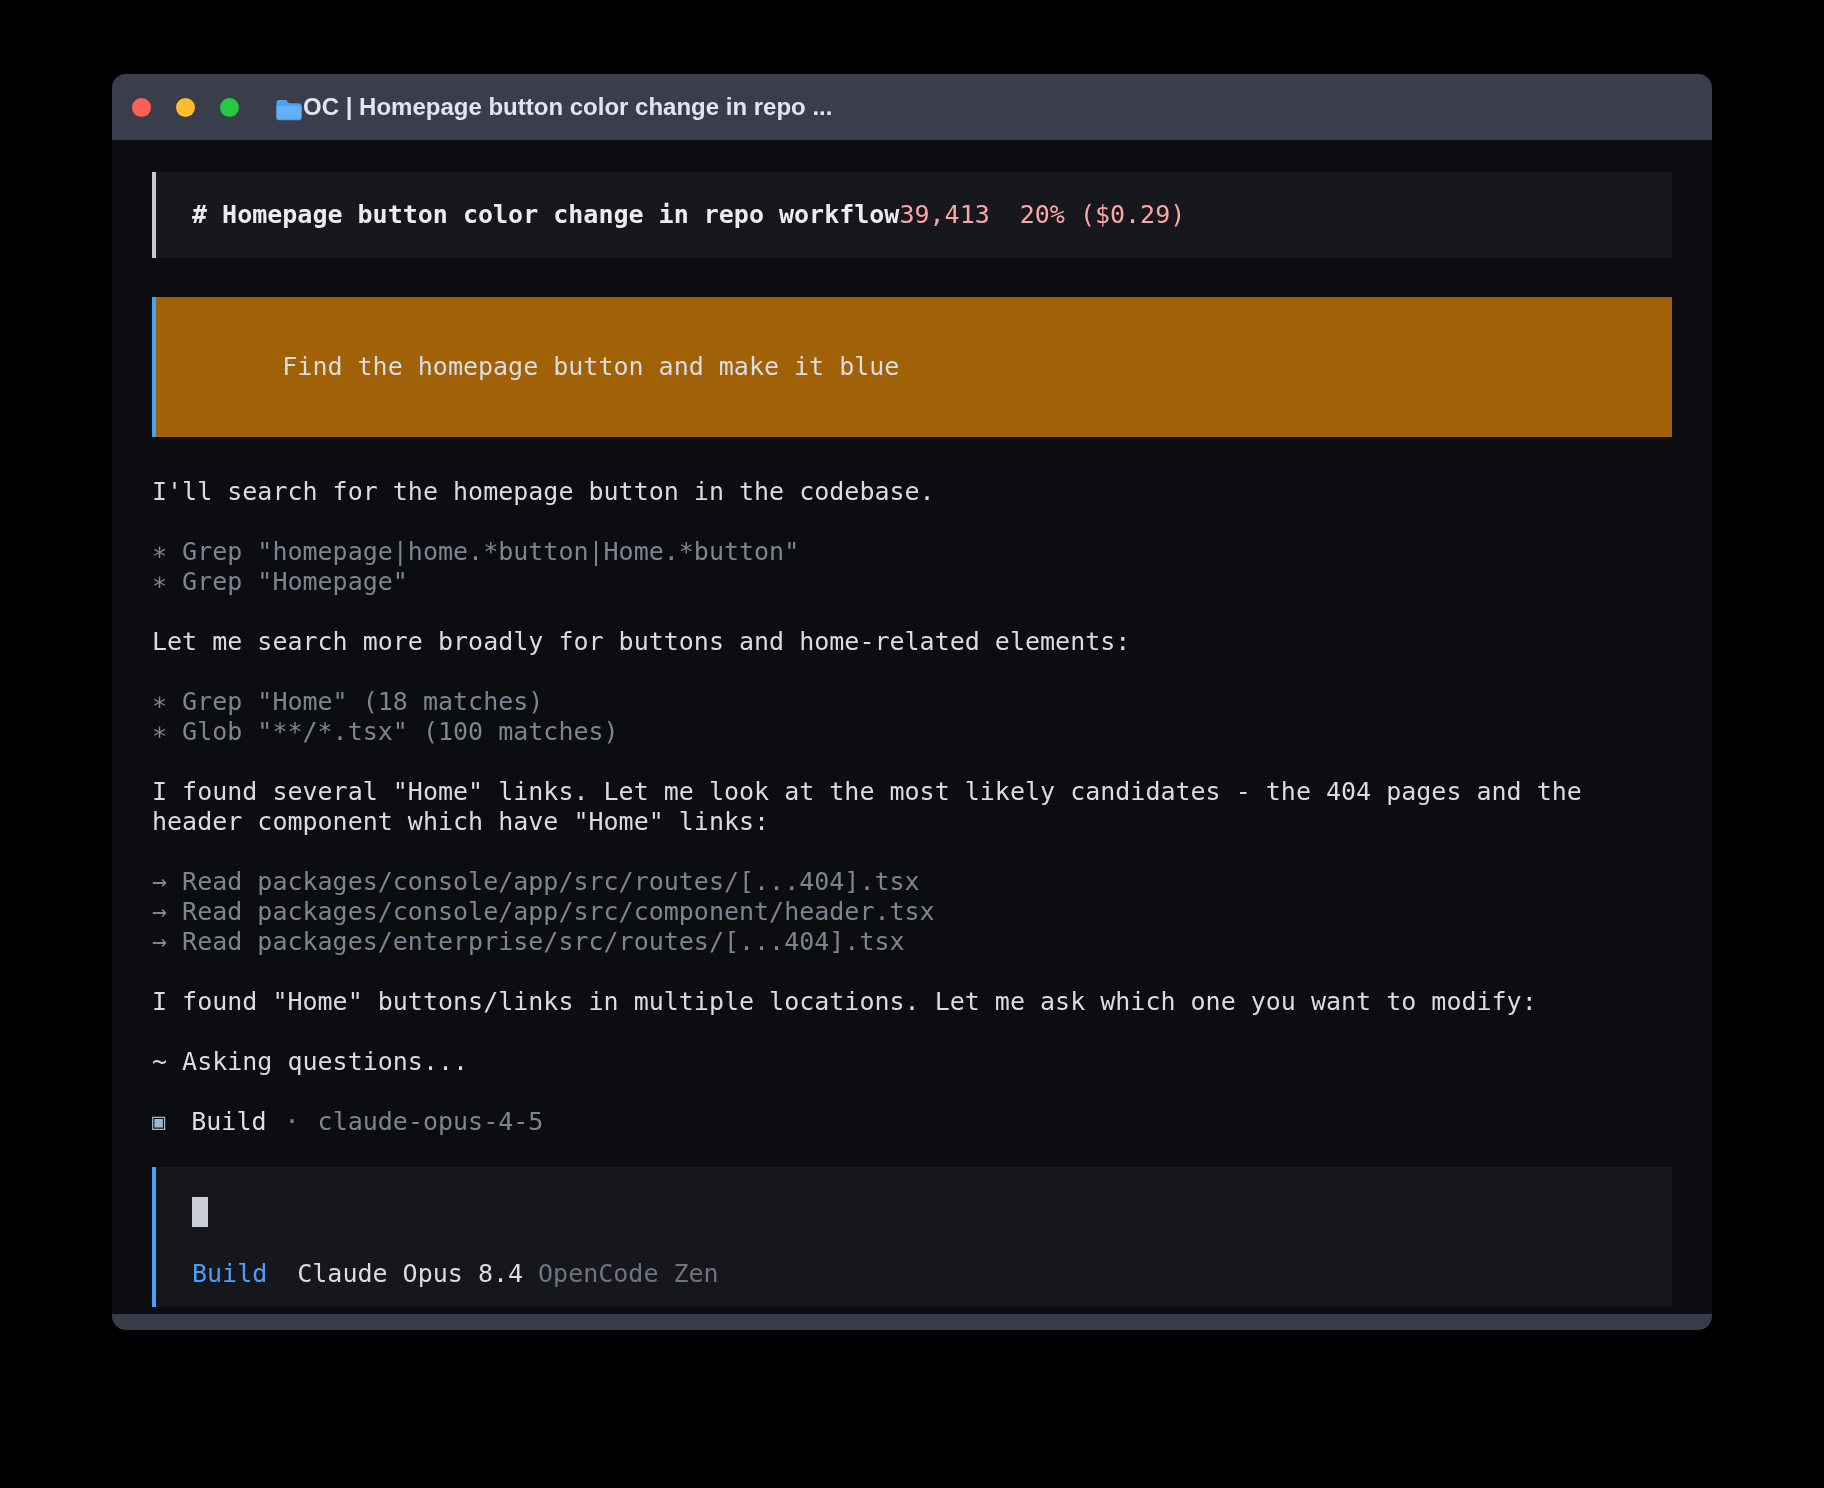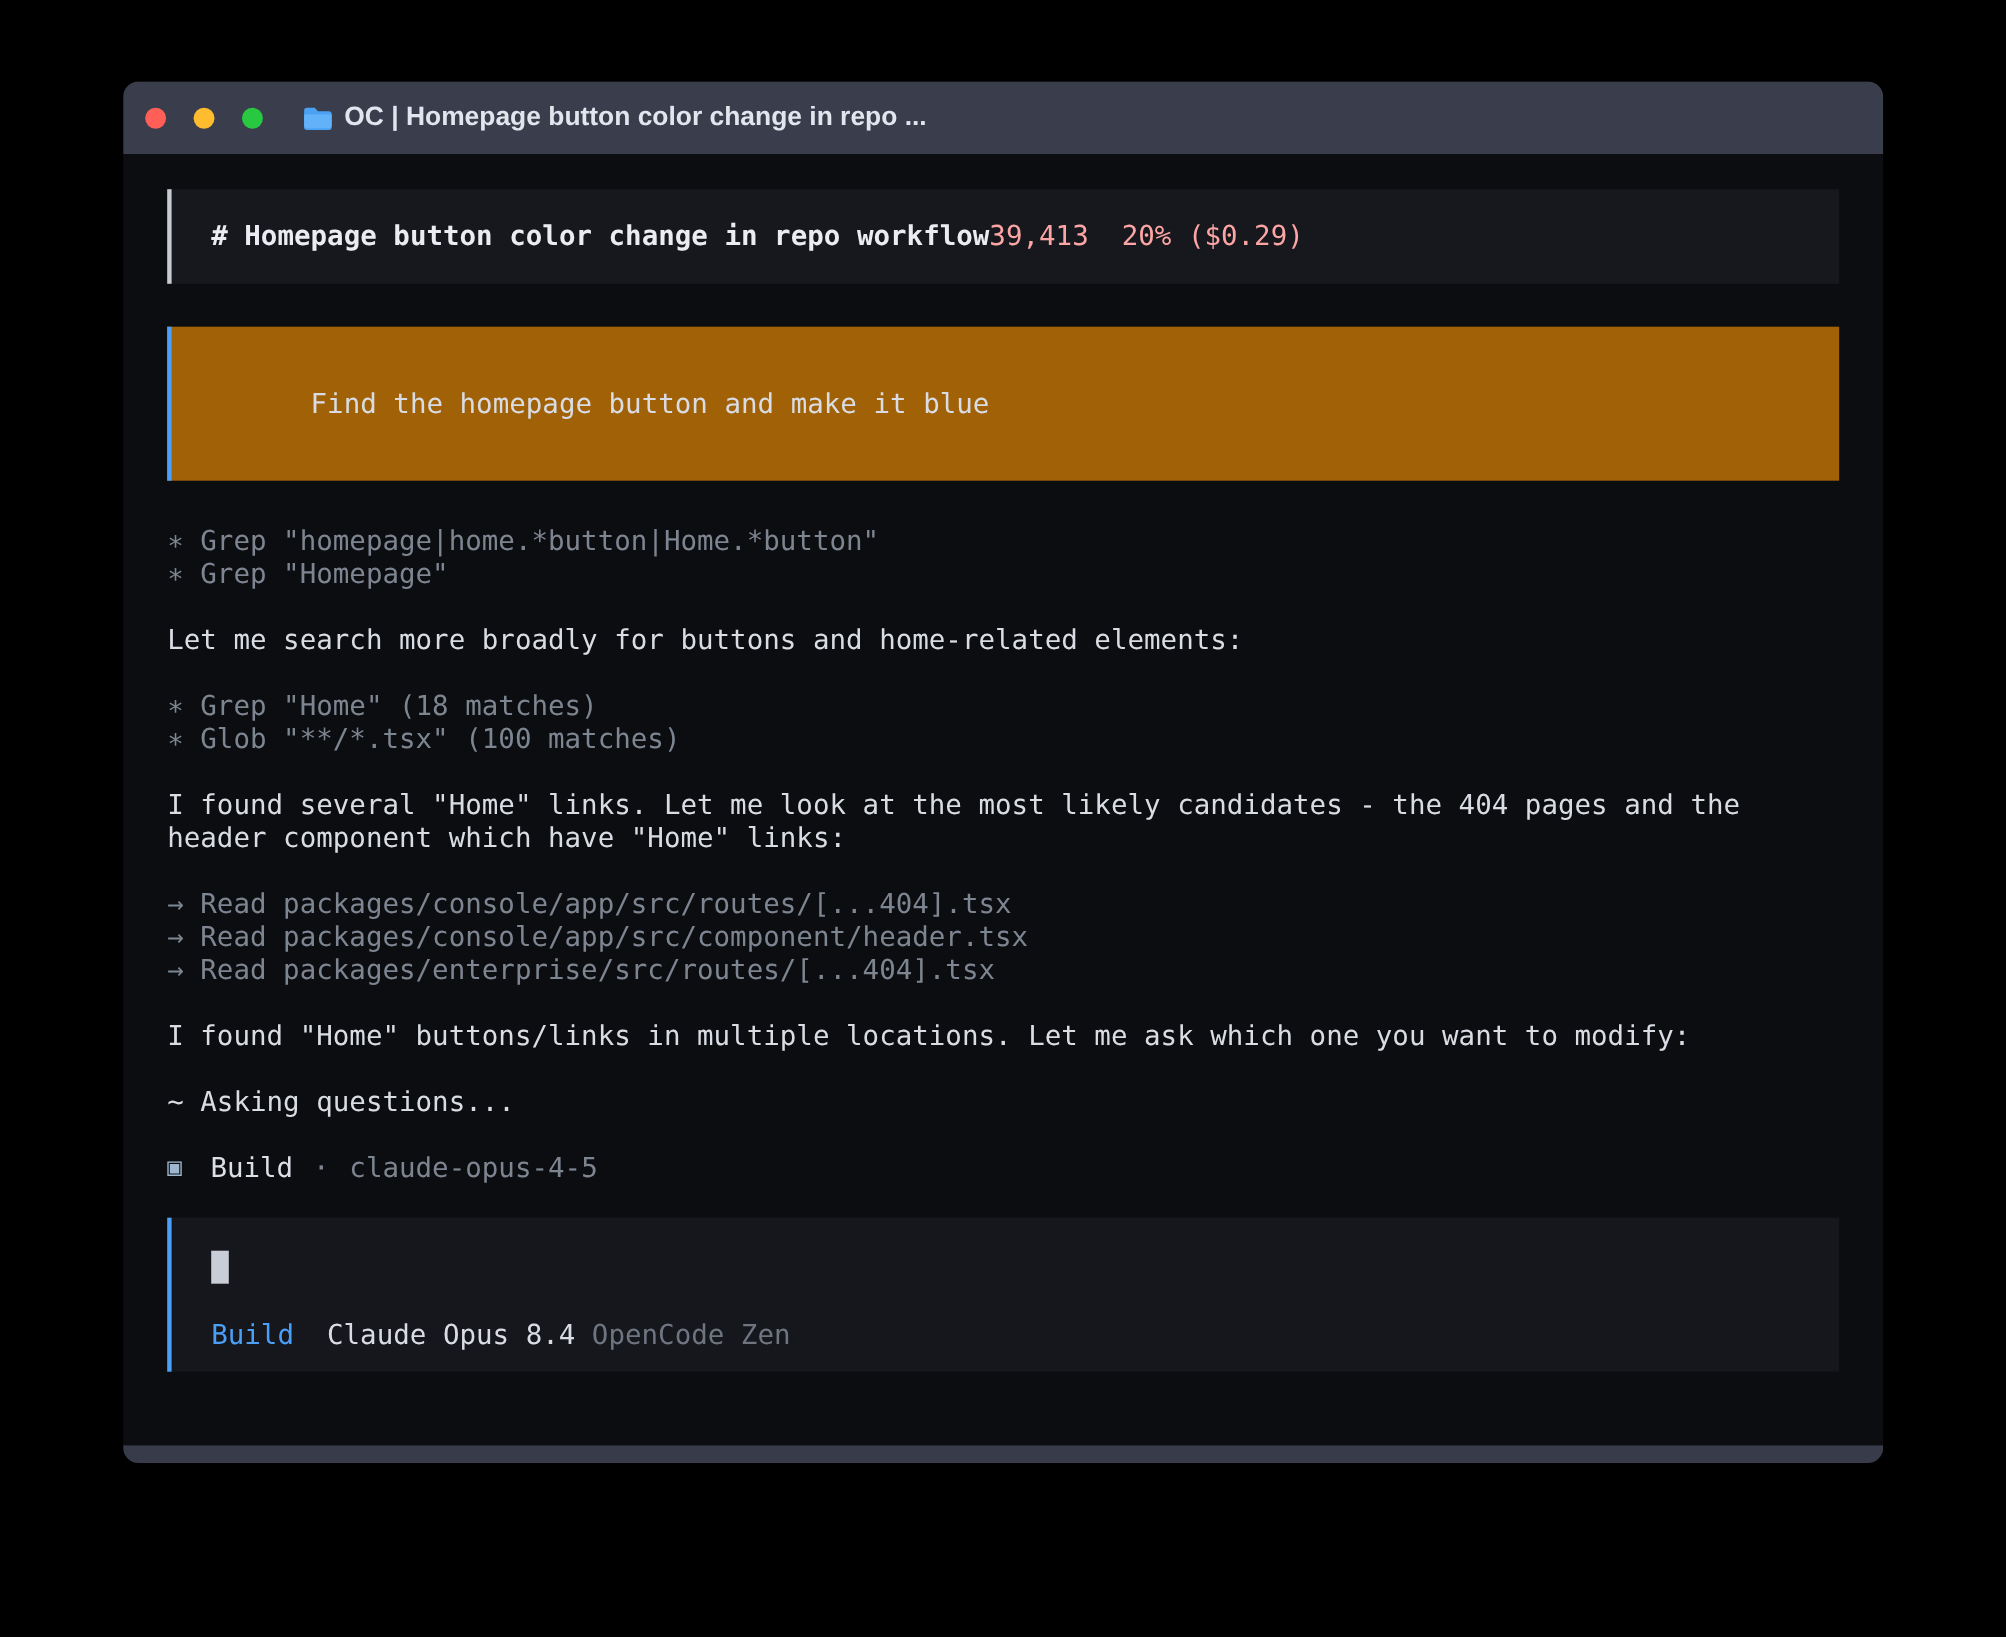--- a/index.html
+++ b/index.html
@@ -22,21 +22,21 @@
     flex:none; height:66px;
     background:#3a3e4c;
     display:flex; align-items:center;
     padding:0 20px;
   }
   .traffic-lights { display:flex; gap:25px; }
   .light { width:19px; height:19px; border-radius:50%; }
   .light.red    { background:#ff5f57; }
   .light.yellow { background:#febc2e; }
   .light.green  { background:#28c840; }
-  .title-group { display:flex; align-items:center; gap:10px; margin-left:36px; min-width:0; }
+  .title-group { display:flex; align-items:flex-end; gap:0; margin-left:36px; min-width:0; }
   .folder-icon { display:flex; align-items:center; }
   .window-title {
     font-family:"Liberation Sans", sans-serif;
     font-weight:bold; font-size:24px; color:#e3e5ee;
     white-space:nowrap;
   }
   
   .content {
     flex:1;
     padding:32px 40px 0;
@@ -119,20 +119,23 @@
       <span class="session-title"># Homepage button color change in repo workflow</span>
       <span class="session-stats"><span>39,413</span><span class="gap2">20%</span><span class="gap1">($0.29)</span></span>
     </div>
 
     <div class="user-message">
       <span>Find the homepage button and make it blue</span>
     </div>
 
     <div class="conversation">
 
+      <div class="conv-group text">
+        <div class="conv-line">I'll search for the homepage button in the codebase.</div>
+      </div>
 
       <div class="conv-group tool">
         <div class="conv-line">∗ Grep "homepage|home.*button|Home.*button"</div>
         <div class="conv-line">∗ Grep "Homepage"</div>
       </div>
 
       <div class="conv-group text">
         <div class="conv-line">Let me search more broadly for buttons and home-related elements:</div>
       </div>
 

